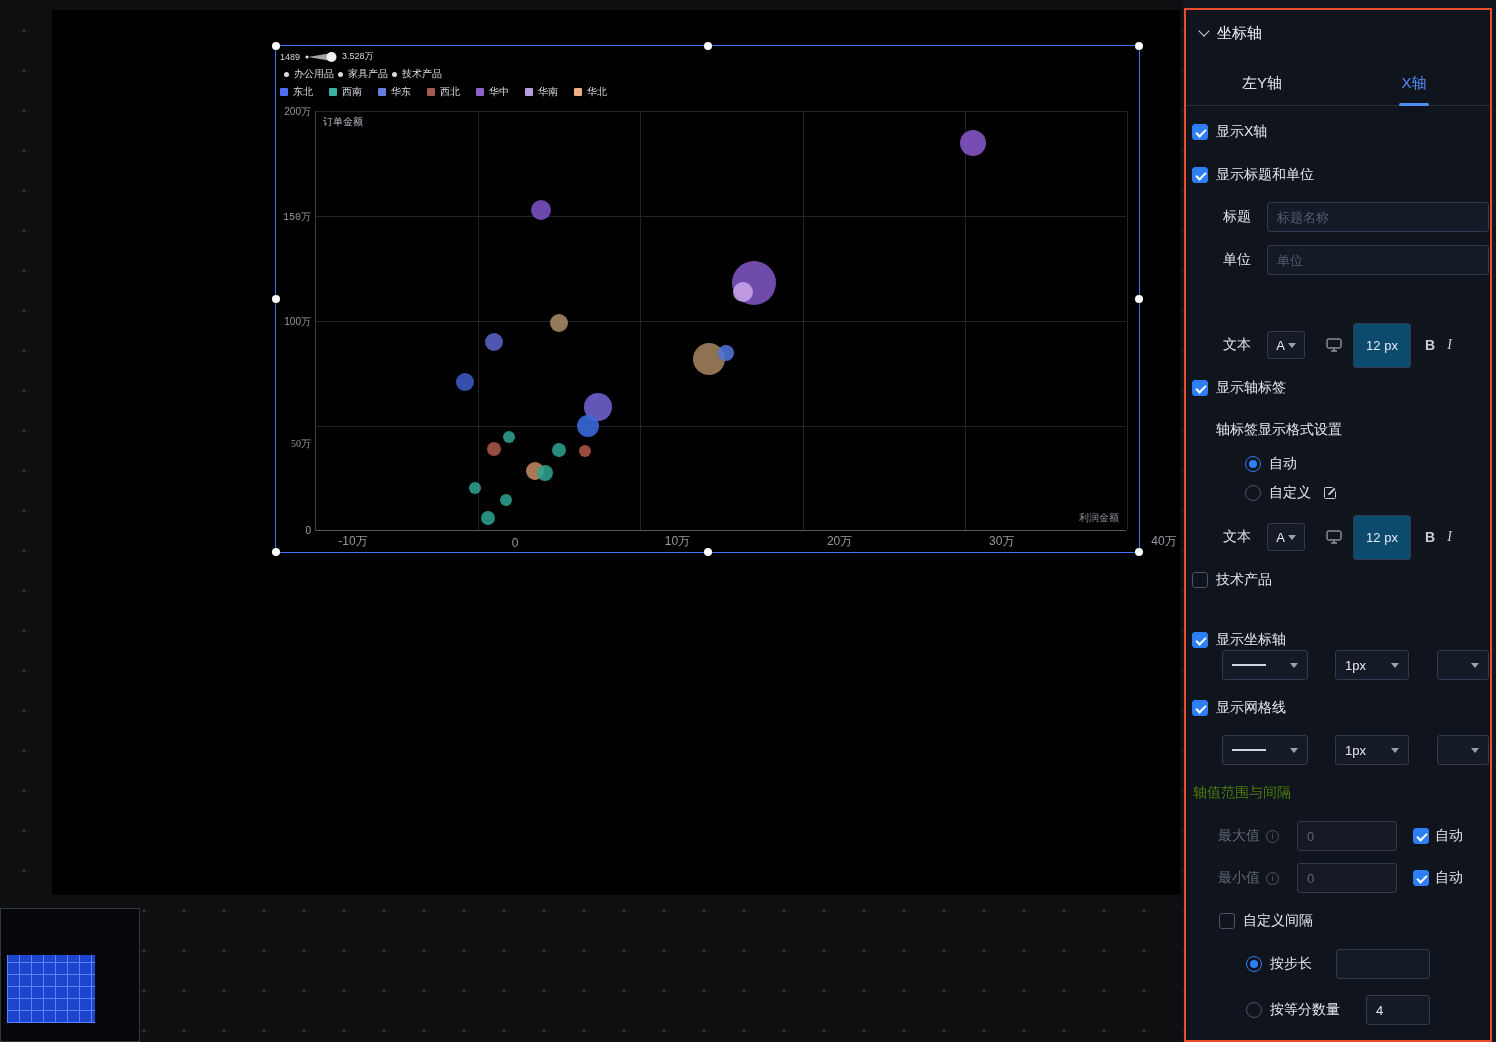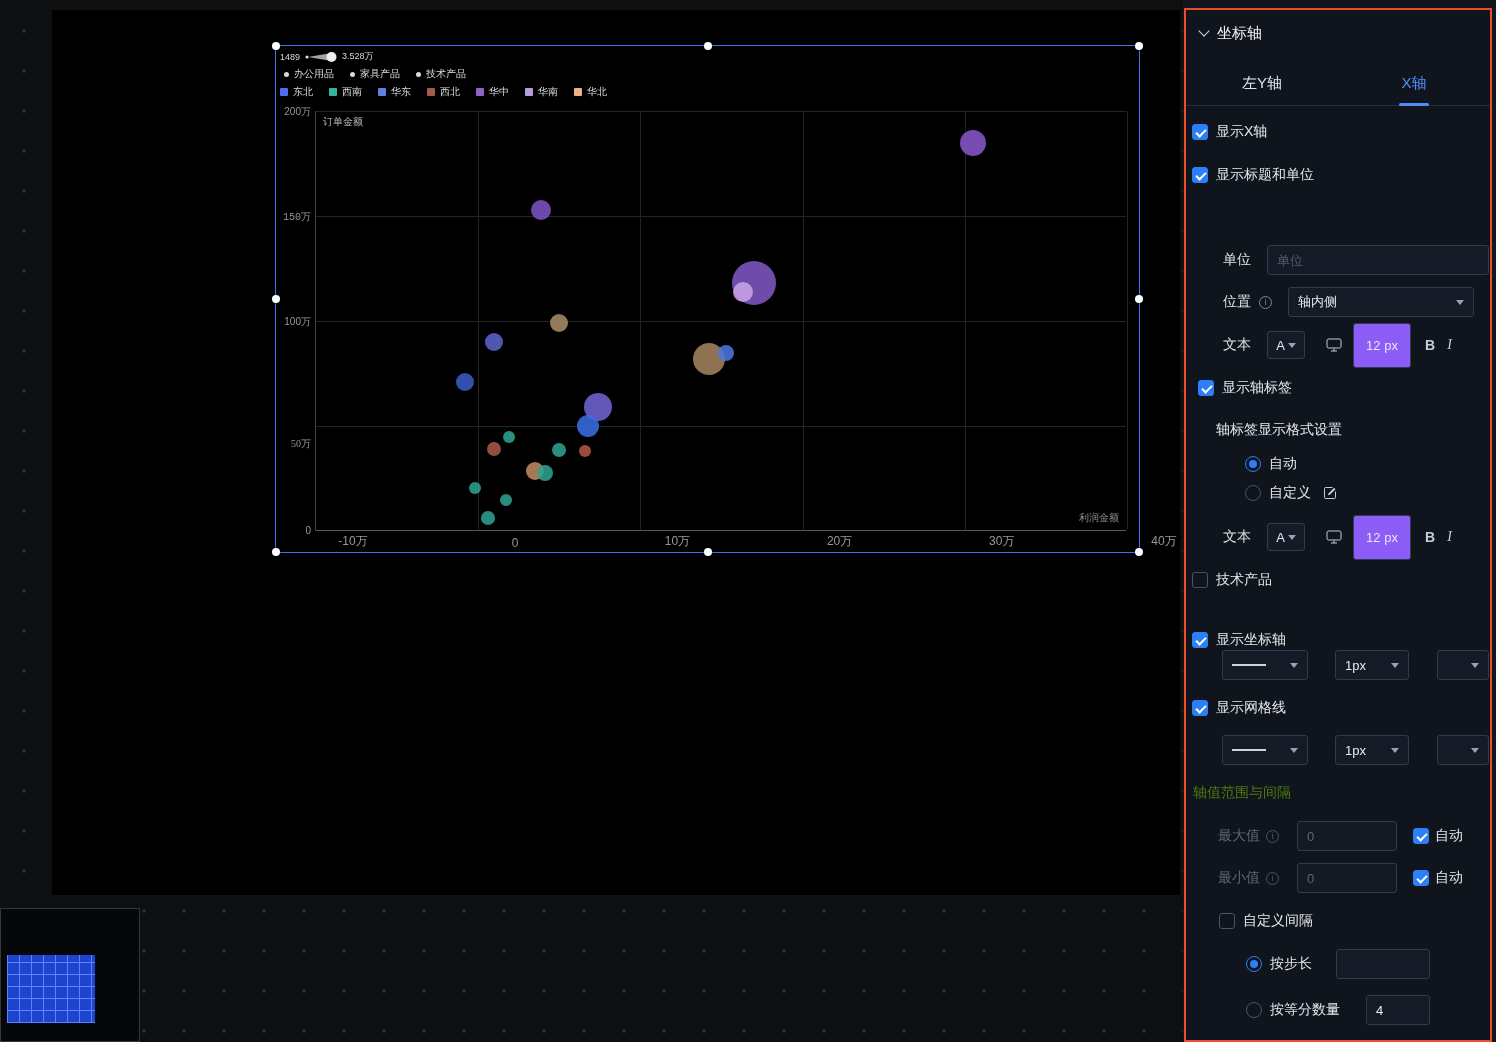--- a/index.html
+++ b/index.html
@@ -14,21 +14,21 @@
   .artboard { position:absolute; left:52px; top:10px; width:1128px; height:885px; background:#000; }
 
   
   .widget { position:absolute; left:223px; top:35px; width:865px; height:508px;
             border:1px solid #3f74f6; background:#000; }
   .hdl { position:absolute; width:8px; height:8px; border-radius:50%; background:#fff;
          box-shadow:0 0 2px rgba(0,0,0,.7); z-index:6; }
 
   .size-legend { position:absolute; left:4px; top:4px; display:flex; align-items:center;
                  gap:4px; font-size:9px; color:#d5d8dd; }
-  .cat-legend { position:absolute; left:8px; top:21px; display:flex; align-items:center; gap:16px; }
+  .cat-legend { position:absolute; left:8px; top:21px; display:flex; align-items:center; gap:4px; }
   .region-legend { position:absolute; left:4px; top:39px; display:flex; align-items:center; gap:16px; }
   .leg-item { display:flex; align-items:center; gap:5px; font-size:10px; color:#d8dbe2; }
   .cat-dot { width:5px; height:5px; border-radius:50%; background:#d9d9d9; }
   .leg-sq { width:8px; height:8px; border-radius:1px; }
 
   .plot { position:absolute; left:39px; top:65px; width:811px; height:420px;
           border-left:1px solid #3d3f43; border-bottom:1px solid #55585c; }
   .vgrid { position:absolute; top:0; bottom:0; width:1px; background:#222427; }
   .hgrid { position:absolute; left:0; right:0; height:1px; background:#222427; }
   .xtick { position:absolute; bottom:-20px; transform:translateX(-50%);
@@ -94,21 +94,21 @@
          background:#151b26; border:1px solid #323b4d; border-radius:3px; padding:0 9px;
          color:#e6e9ef; font-size:13px; cursor:pointer; white-space:nowrap; }
   .chev { width:0; height:0; border-left:4px solid transparent; border-right:4px solid transparent;
           border-top:5px solid #99a2b3; flex:none; margin-left:6px; }
   .line-sample { width:34px; height:2px; background:#cfd5df; }
 
   .mini-sel { display:flex; align-items:center; justify-content:center; width:38px; height:28px;
          background:#151b26; border:1px solid #323b4d; border-radius:3px; cursor:pointer; }
   .a-letter { font-size:13px; color:#e6e9ef; }
   .mini-box { display:flex; align-items:center; justify-content:center; width:58px; height:45px;
-         background:#8b5cf6; border:1px solid #323b4d; border-radius:3px;
+         background:#0c4a6e; border:1px solid #323b4d; border-radius:3px;
          font-size:13px; color:#e6e9ef; }
   .icon-btn { display:flex; align-items:center; justify-content:center; width:22px; height:24px; cursor:pointer; }
   .b-btn { font-size:14px; font-weight:bold; color:#c7cdd8; cursor:pointer; }
   .i-btn { font-size:14px; font-style:italic; font-family:"Liberation Serif", serif; color:#c7cdd8; cursor:pointer; }
 
   .info { width:13px; height:13px; border-radius:50%; border:1px solid #7b8596; color:#7b8596;
           font-size:9px; display:inline-flex; align-items:center; justify-content:center; flex:none; }
   .info::after { content:"i"; }
   .info.dim { border-color:#4d5563; color:#4d5563; }
 </style>
@@ -257,55 +257,51 @@
   <div class="row" style="top:107px;left:6px">
     <span class="cb on"></span>
     <span class="lbl">显示X轴</span>
   </div>
 
   <div class="row" style="top:150px;left:6px">
     <span class="cb on"></span>
     <span class="lbl">显示标题和单位</span>
   </div>
 
+  <div class="row" style="top:192px;left:37px">
+    <span class="field-lbl">标题</span>
+    <input class="inp" style="width: 222px; margin-left: 8px;" placeholder="标题名称">
+  </div>
 
   <div class="row" style="top:235px;left:37px">
     <span class="field-lbl">单位</span>
     <input class="inp" style="width: 222px; margin-left: 8px;" placeholder="单位">
   </div>
 
-  <div class="row" style="top:277px;left:37px">
-    <span class="field-lbl">位置</span>
-    <span class="info"></span>
-    <div class="sel" style="width:186px;margin-left:8px">
-      <span>轴内侧</span>
-      <span class="chev"></span>
-    </div>
-  </div>
 
   <div class="row" style="top:320px;left:37px">
     <span class="field-lbl">文本</span>
     <div class="mini-sel" style="margin-left:8px">
       <span class="a-letter">A</span>
       <span class="chev" style="margin-left:3px"></span>
     </div>
     <span class="icon-btn" style="margin-left:10px">
       <svg width="16" height="14" viewBox="0 0 16 14">
           <rect x="1" y="1" width="14" height="9" rx="1.5" stroke="#c7cdd8" fill="none"></rect>
           <path d="M5 13h6M8 10.5v2.5" stroke="#c7cdd8"></path>
         </svg>
     </span>
     <div class="mini-box">
       <span>12 px</span>
     </div>
     <span class="b-btn" style="margin-left:6px">B</span>
     <span class="i-btn" style="margin-left:4px">I</span>
   </div>
 
-  <div class="row" style="top:363px;left:12px">
+  <div class="row" style="top:363px;left:6px">
     <span class="cb on"></span>
     <span class="lbl">显示轴标签</span>
   </div>
 
   <div class="row" style="top:405px;left:30px">
     <span class="lbl">轴标签显示格式设置</span>
   </div>
 
   <div class="row" style="top:442px;left:59px;height:24px">
     <span class="radio on"></span>

